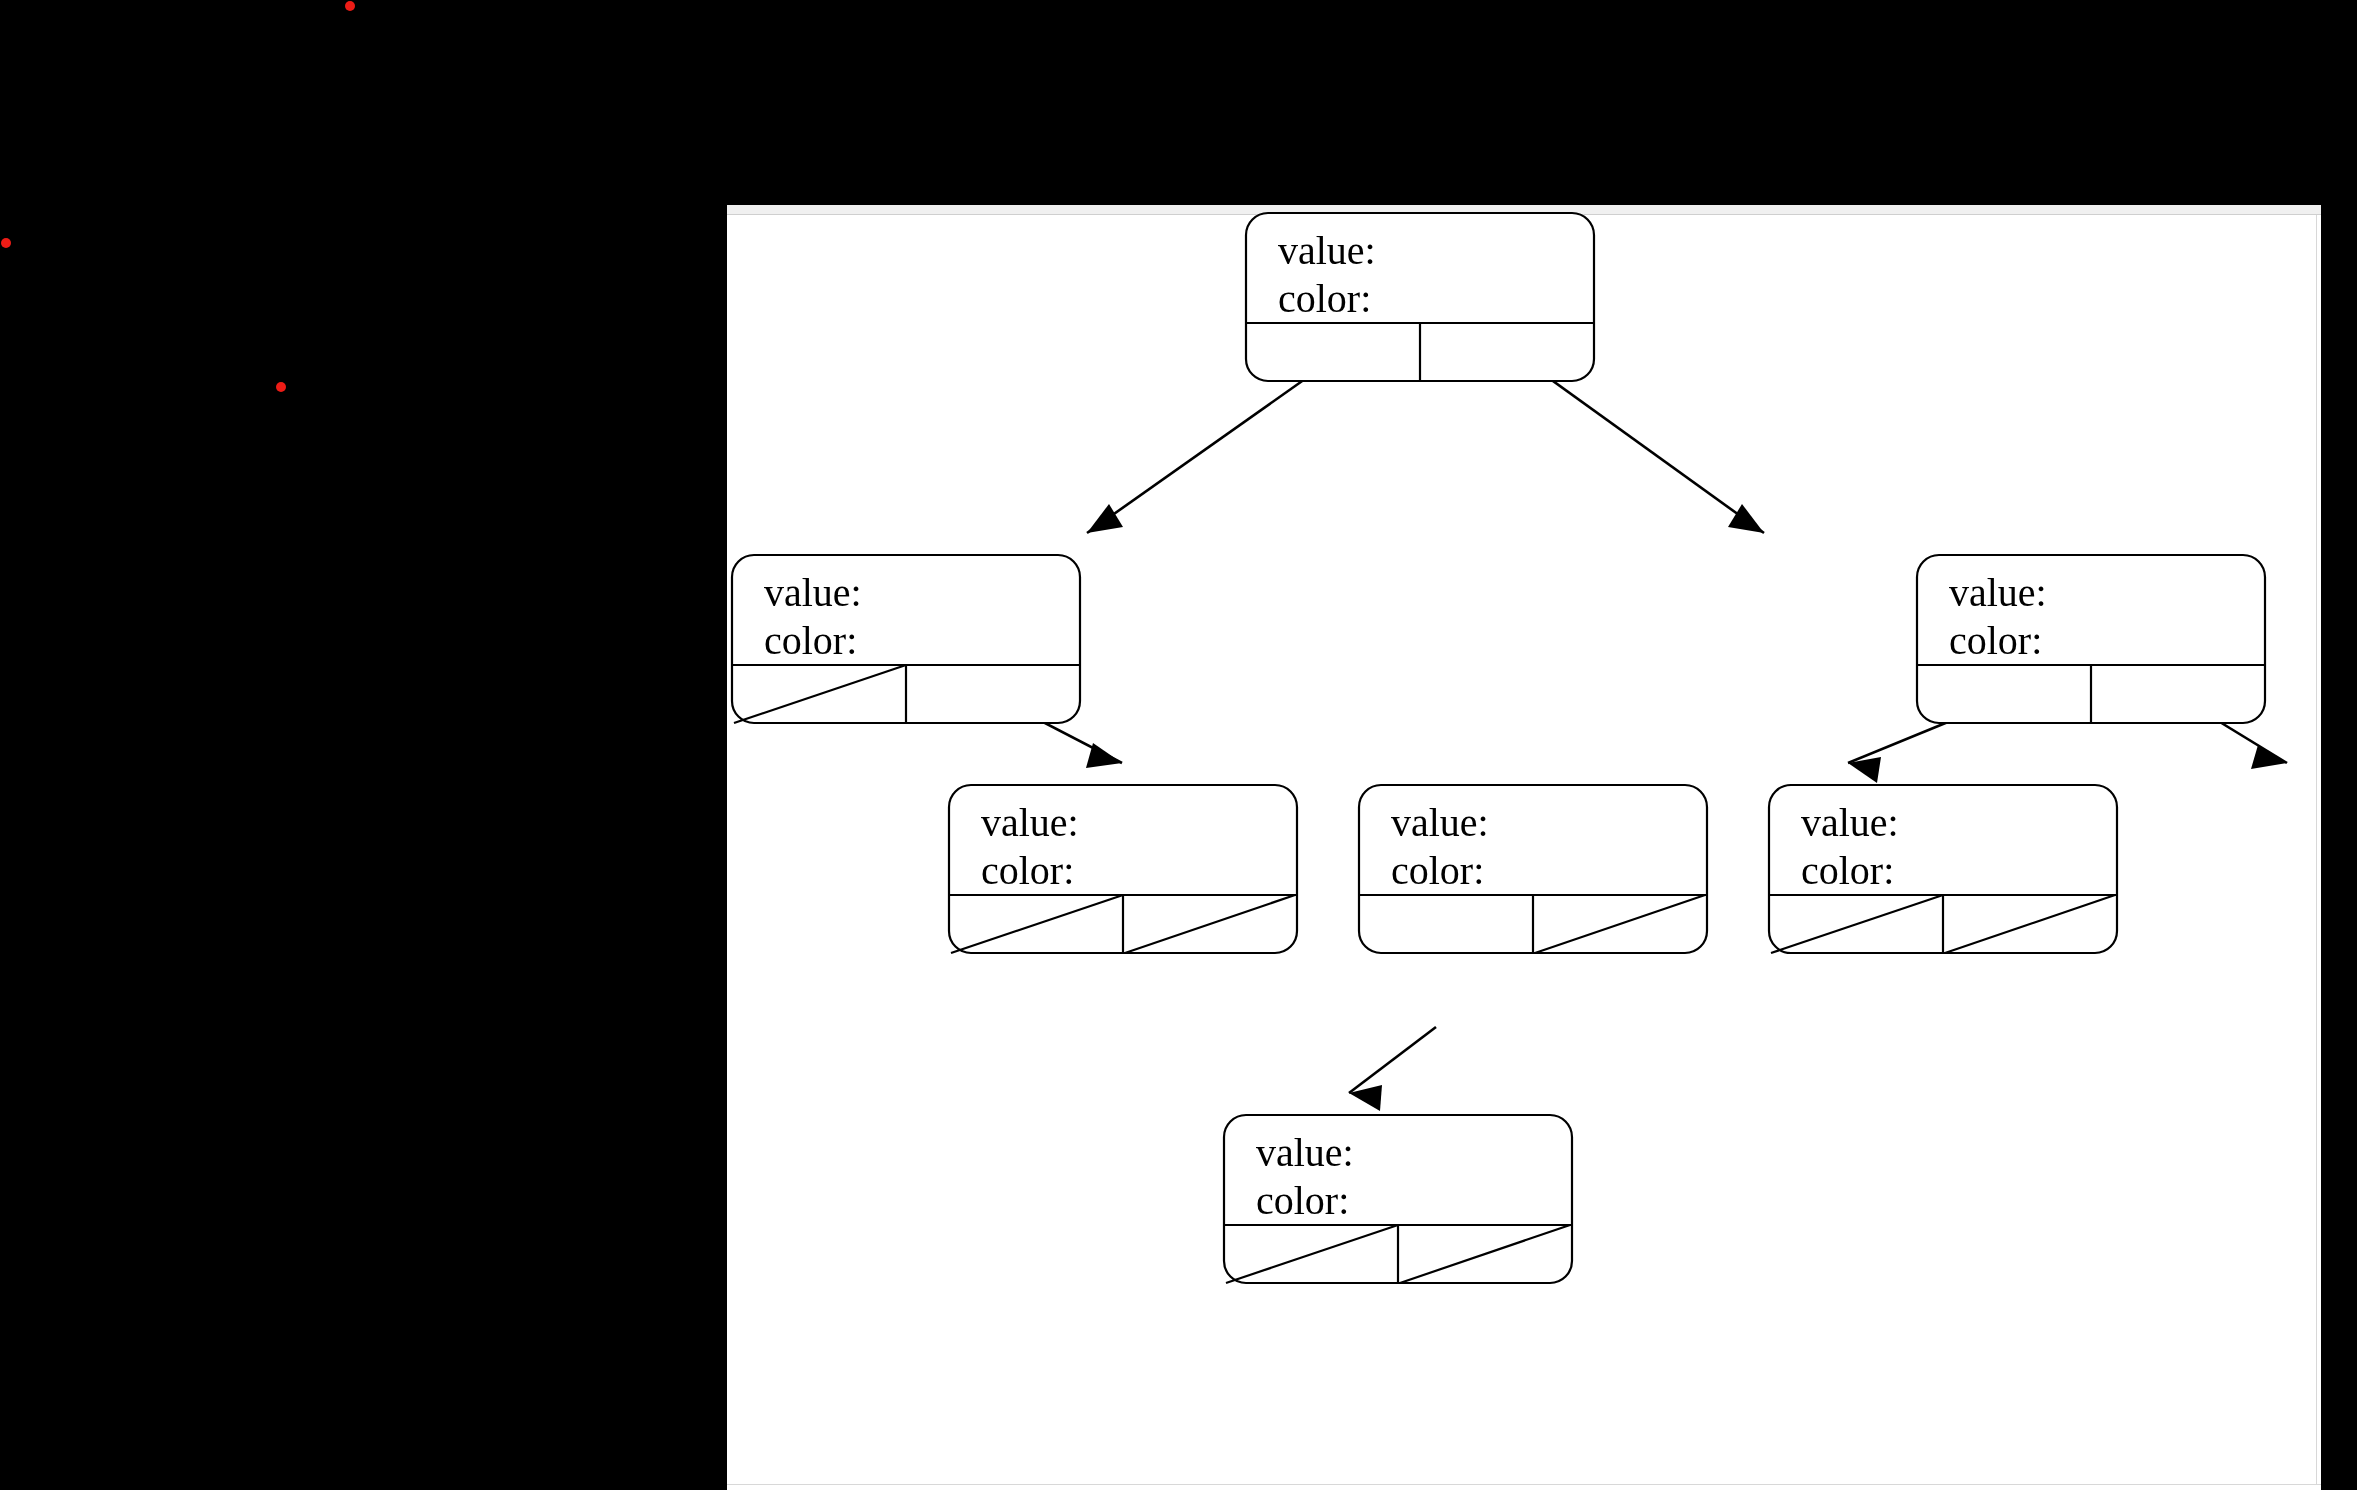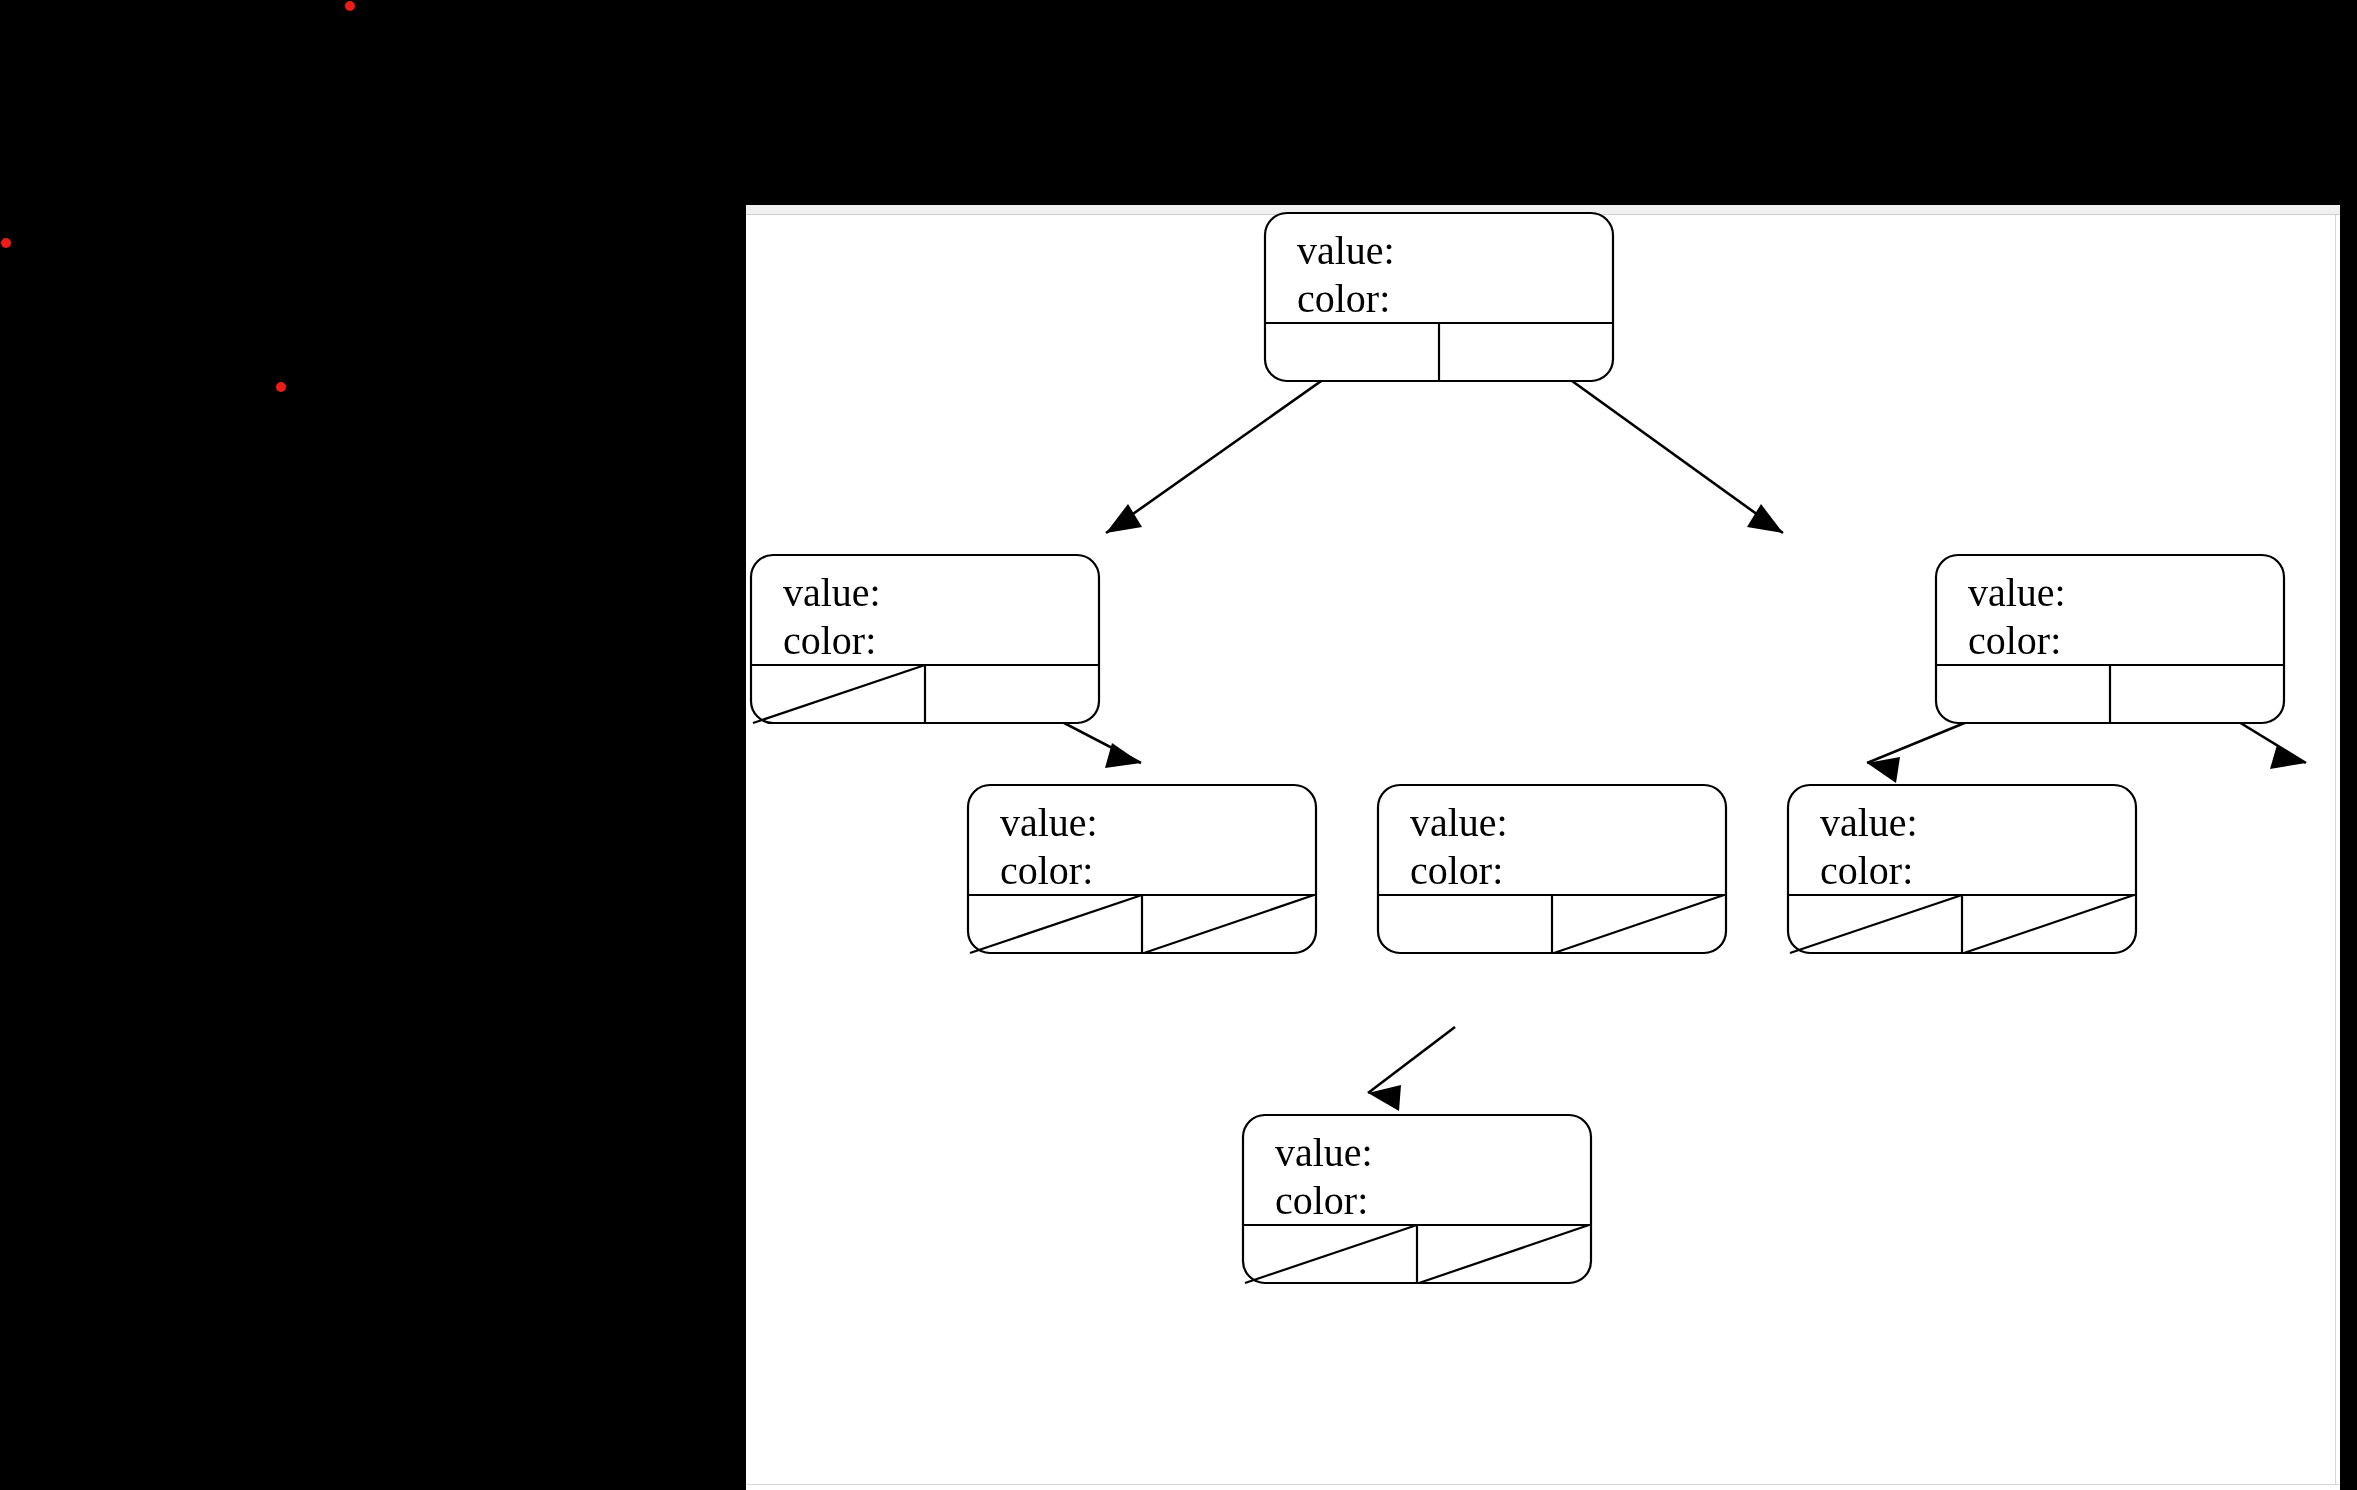--- a/index.html
+++ b/index.html
@@ -21,21 +21,21 @@
     left: 0;
     top: 0;
     width: 2357px;
     height: 1490px;
     background: #000000;
   }
 
   
   .doc-panel {
     position: absolute;
-    left: 746px;
+    left: 727px;
     top: 205px;
     width: 1594px;
     height: 1285px;
     background: #ffffff;
     box-sizing: border-box;
   }
   .doc-panel-topstrip {
     position: absolute;
     left: 0;
     top: 0;

